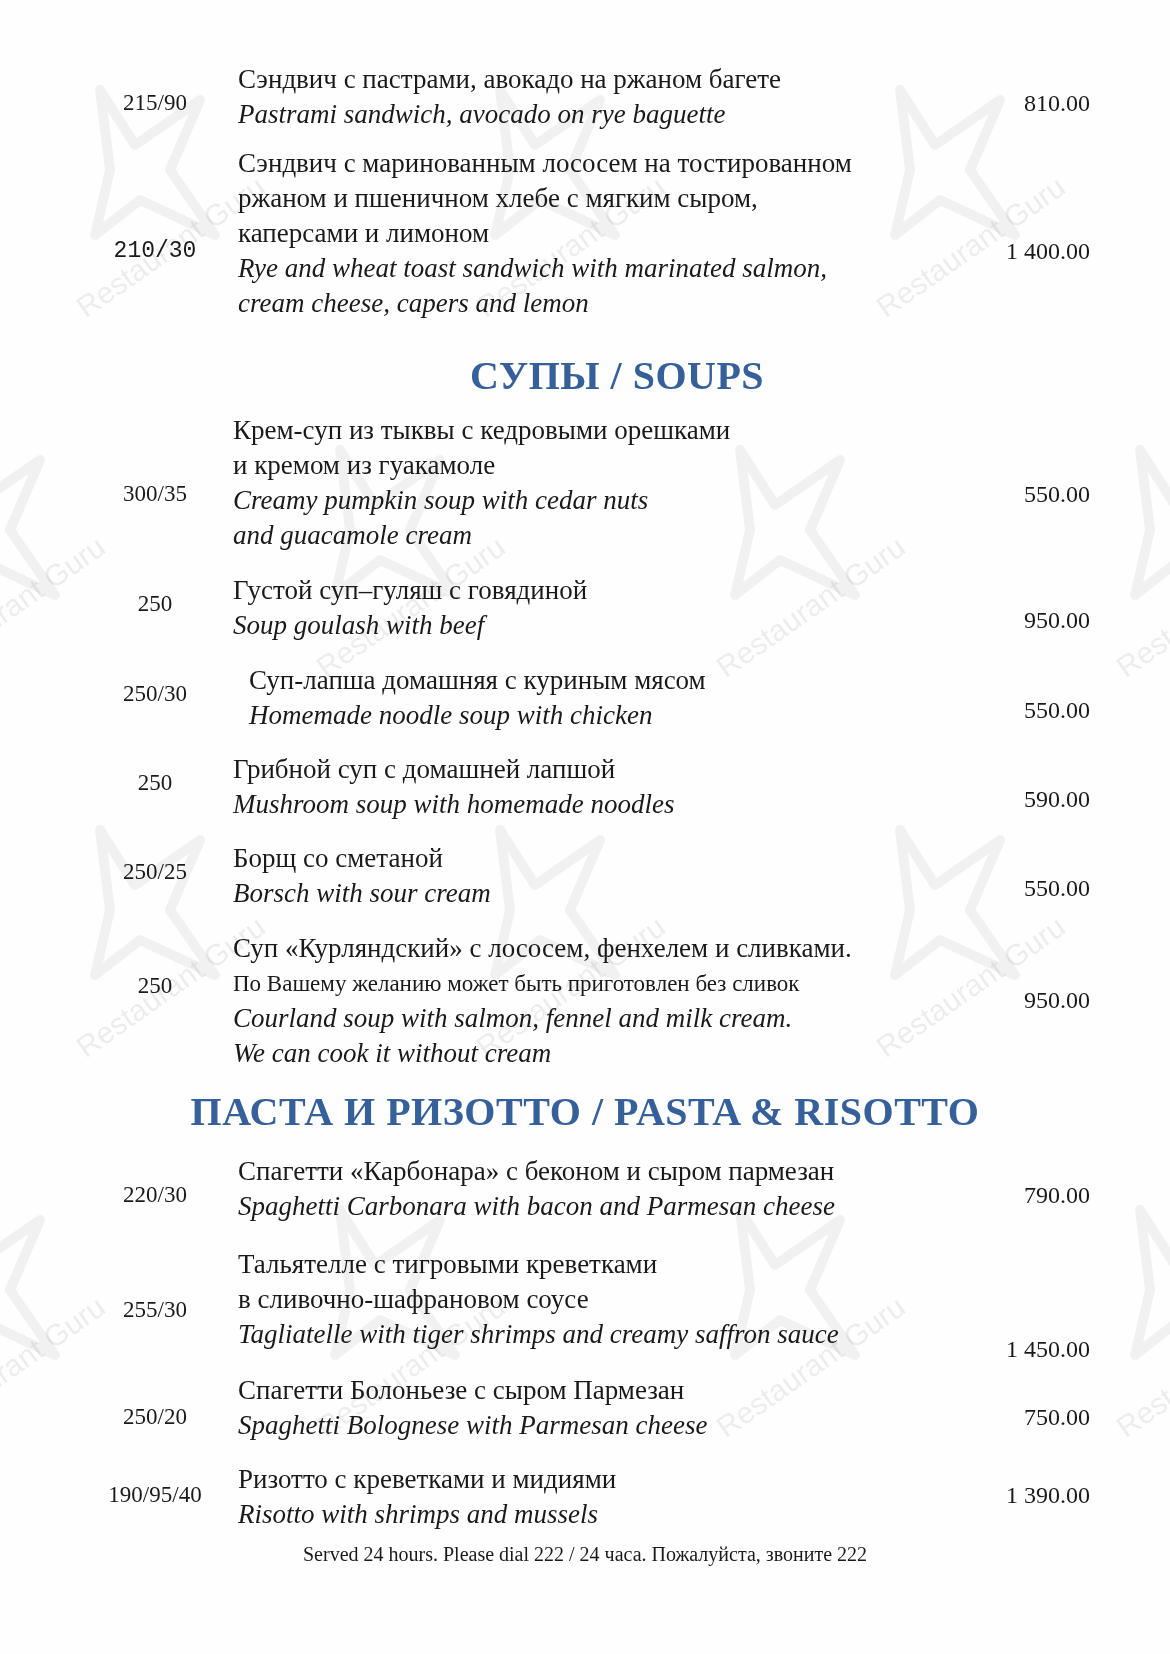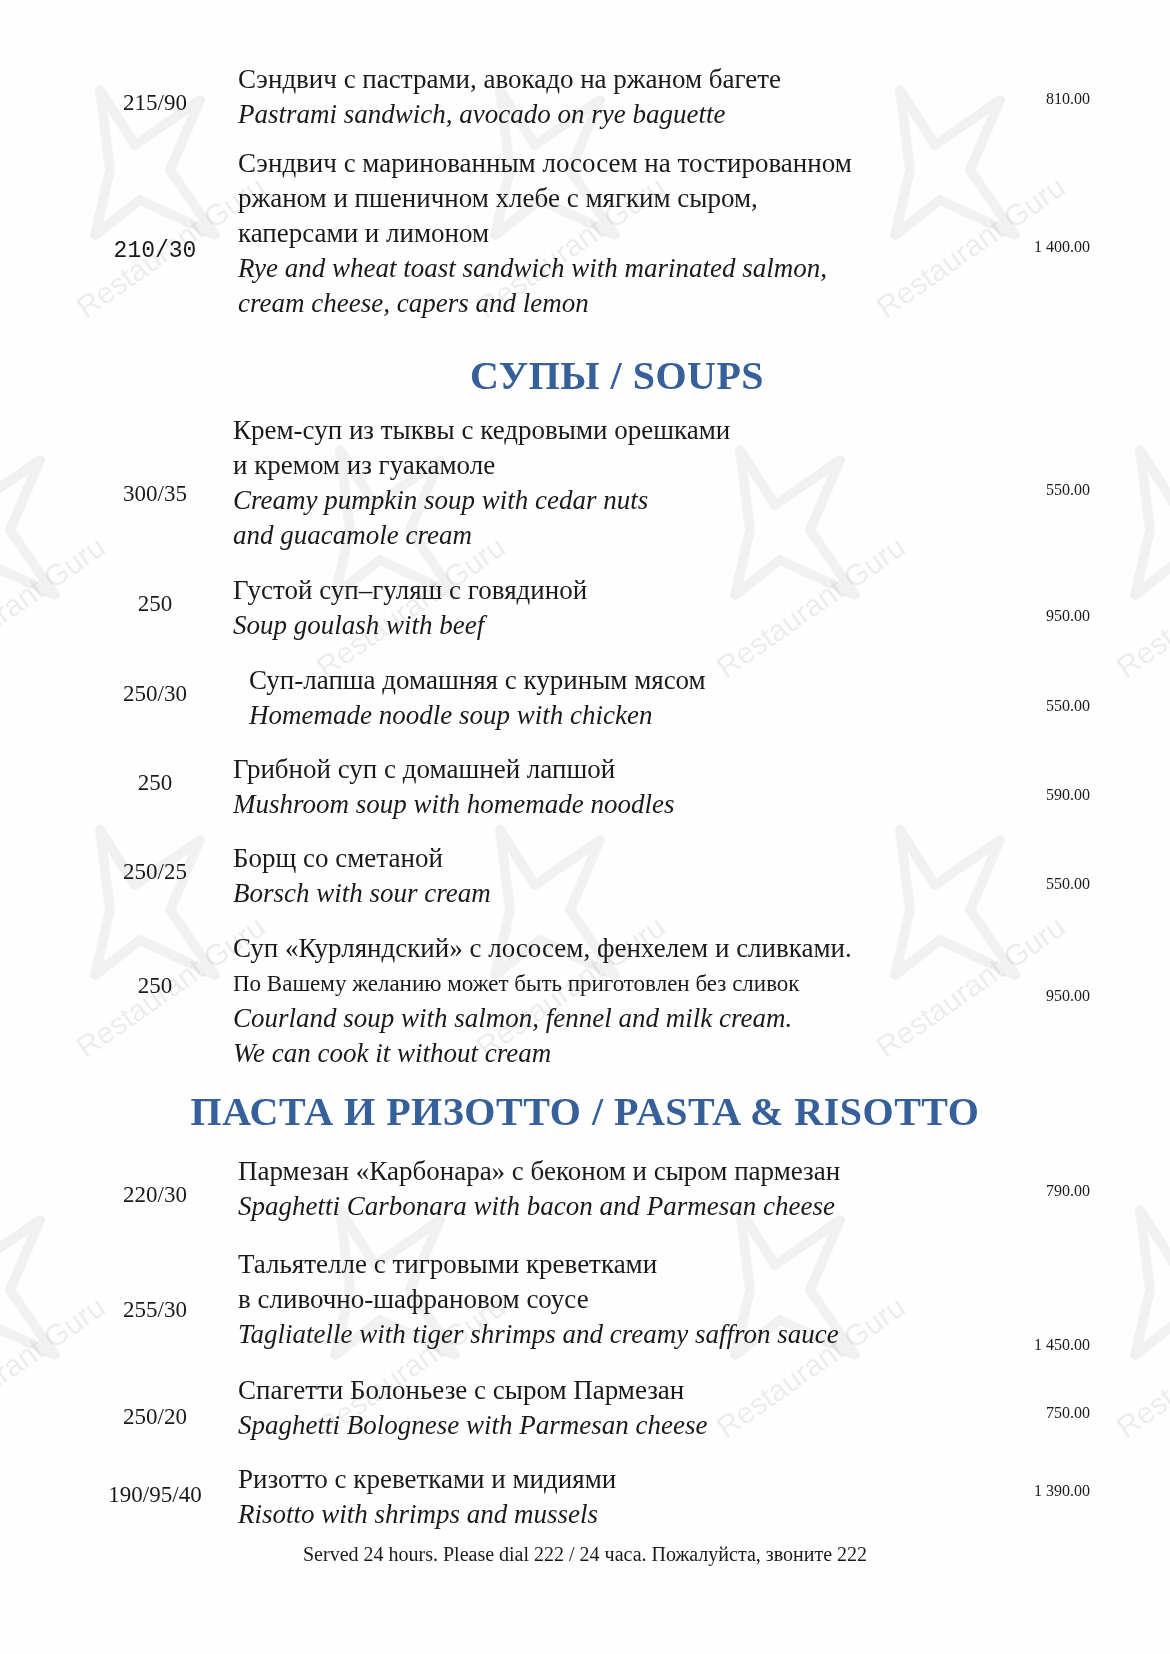--- a/index.html
+++ b/index.html
@@ -11,21 +11,21 @@
   .wm { position: absolute; pointer-events: none; }
   .wm svg { display: block; }
   .wm-text { position: absolute; font-family: "Liberation Sans", sans-serif; font-size: 30px; color: rgba(0,0,0,0.07);
     transform: rotate(-35deg); white-space: nowrap; pointer-events: none; }
   .item { position: absolute; left: 0; width: 1170px; }
   .weight { position: absolute; left: 90px; width: 130px; text-align: center; font-size: 23px; }
   .desc { position: absolute; left: 238px; font-size: 27px; line-height: 35px; white-space: nowrap; }
   .desc .ru { font-style: normal; }
   .desc .en { font-style: italic; }
   .desc .note { font-size: 23px; }
-  .price { position: absolute; right: 80px; text-align: right; font-size: 16px; }
+  .price { position: absolute; right: 80px; text-align: right; font-size: 24px; }
   .heading { position: absolute; left: 0; width: 1170px; text-align: center; font-weight: bold;
     font-size: 40px; color: #36609a; letter-spacing: 0.5px; }
   .footer { position: absolute; left: 0; width: 1170px; top: 1543px; text-align: center; font-size: 20px; }
 </style>
 </head>
 <body>
 
 <div class="sheet">
 
   <div id="wm-layer">
@@ -194,21 +194,21 @@
       <div class="en">We can cook it without cream</div>
     </div>
     <div class="price" style="top:56px;">950.00</div>
   </div>
 
   <div class="heading" style="top:1088px;">ПАСТА И РИЗОТТО / PASTA &amp; RISOTTO</div>
 
   <div class="item" style="top:1154px;">
     <div class="weight" style="top:28px;">220/30</div>
     <div class="desc">
-      <div class="ru">Пармезан «Карбонара» с беконом и сыром пармезан</div>
+      <div class="ru">Спагетти «Карбонара» с беконом и сыром пармезан</div>
       <div class="en">Spaghetti Carbonara with bacon and Parmesan cheese</div>
     </div>
     <div class="price" style="top:28px;">790.00</div>
   </div>
 
   <div class="item" style="top:1247px;">
     <div class="weight" style="top:50px;">255/30</div>
     <div class="desc">
       <div class="ru">Тальятелле с тигровыми креветками</div>
       <div class="ru">в сливочно-шафрановом соусе</div>

